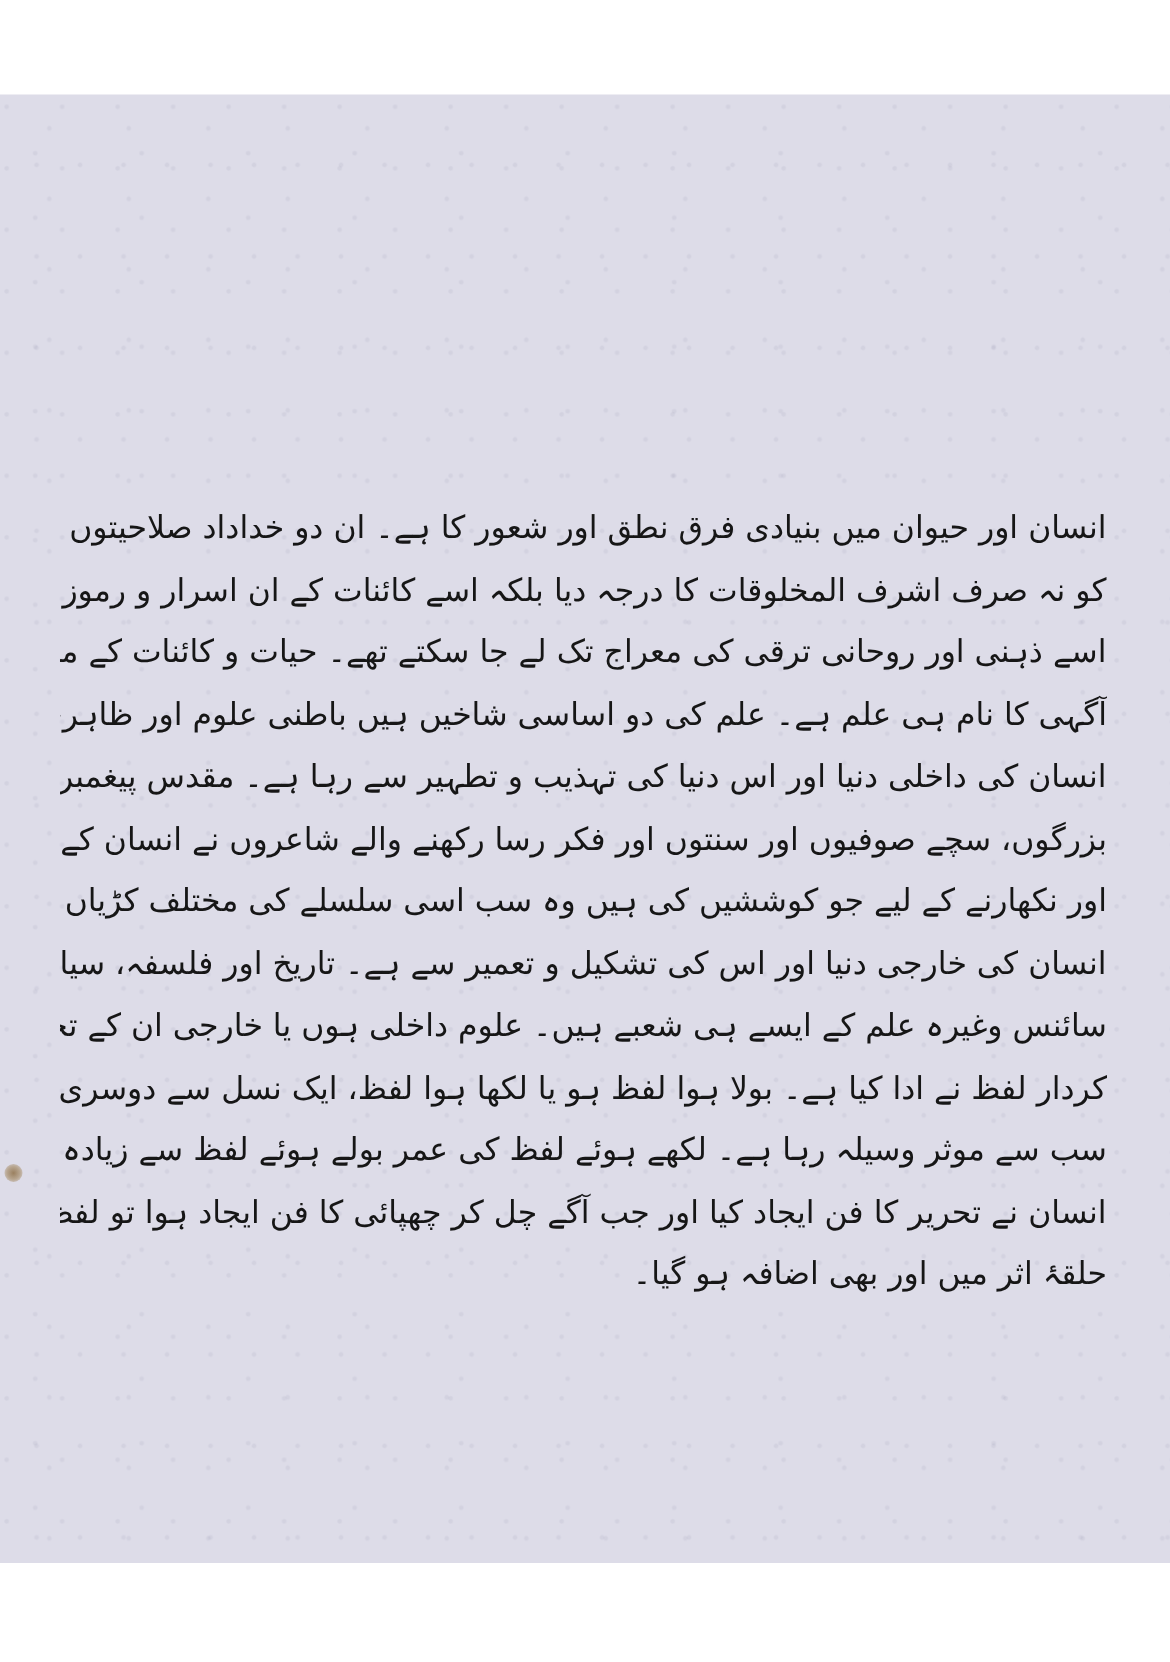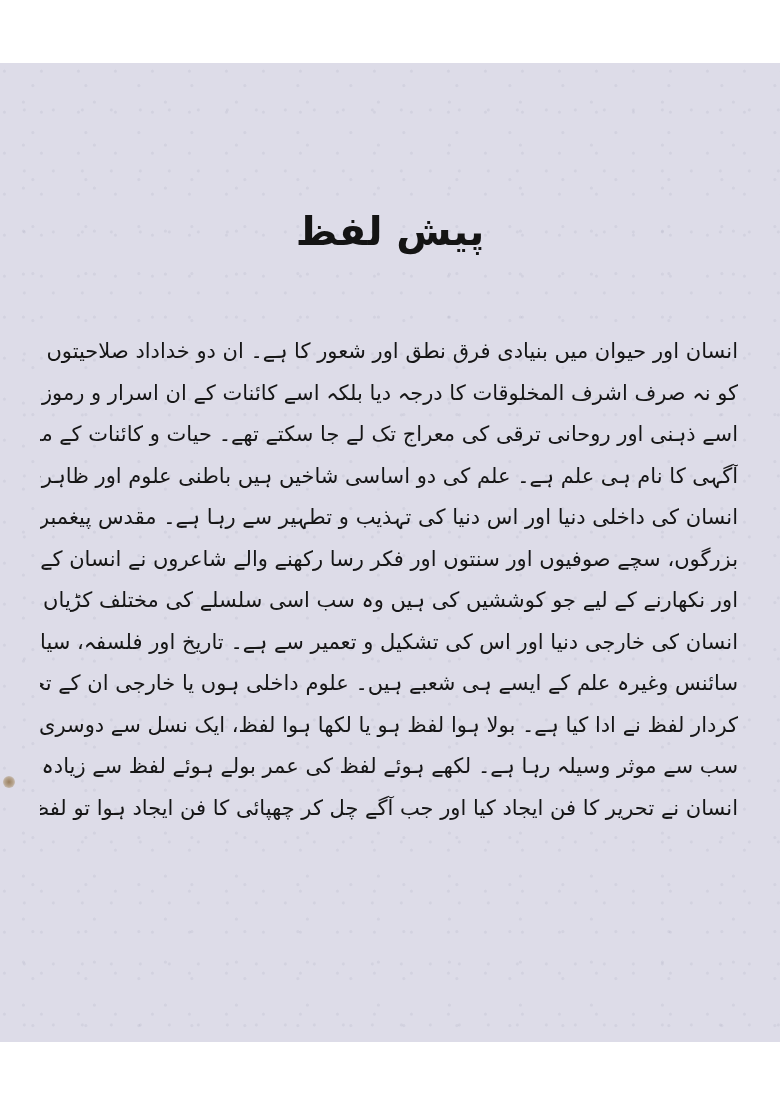--- a/index.html
+++ b/index.html
@@ -72,29 +72,29 @@
     .line.last {
       text-align-last: right;
     }
   </style>
 </head>
 <body>
 
 <div class="page">
   <div class="stain"></div>
 
-  <div class="heading">پیش لفظ</div>
 
   <div class="body-text">
     <div class="line">انسان اور حیوان میں بنیادی فرق نطق اور شعور کا ہے۔ ان دو خداداد صلاحیتوں نے انسان</div>
     <div class="line">کو نہ صرف اشرف المخلوقات کا درجہ دیا بلکہ اسے کائنات کے ان اسرار و رموز سے بھی آشنا کیا جو</div>
     <div class="line">اسے ذہنی اور روحانی ترقی کی معراج تک لے جا سکتے تھے۔ حیات و کائنات کے مخفی عوامل سے</div>
     <div class="line">آگہی کا نام ہی علم ہے۔ علم کی دو اساسی شاخیں ہیں باطنی علوم اور ظاہری علوم۔ باطنی علوم کا تعلق</div>
     <div class="line">انسان کی داخلی دنیا اور اس دنیا کی تہذیب و تطہیر سے رہا ہے۔ مقدس پیغمبروں کے علاوہ، خدا رسیدہ</div>
     <div class="line">بزرگوں، سچے صوفیوں اور سنتوں اور فکر رسا رکھنے والے شاعروں نے انسان کے باطن کو سنوارنے</div>
     <div class="line">اور نکھارنے کے لیے جو کوششیں کی ہیں وہ سب اسی سلسلے کی مختلف کڑیاں ہیں۔ ظاہری علوم کا تعلق</div>
     <div class="line">انسان کی خارجی دنیا اور اس کی تشکیل و تعمیر سے ہے۔ تاریخ اور فلسفہ، سیاست اور اقتصاد، سماج اور</div>
     <div class="line">سائنس وغیرہ علم کے ایسے ہی شعبے ہیں۔ علوم داخلی ہوں یا خارجی ان کے تحفظ و ترویج میں بنیادی</div>
     <div class="line">کردار لفظ نے ادا کیا ہے۔ بولا ہوا لفظ ہو یا لکھا ہوا لفظ، ایک نسل سے دوسری نسل تک علم کی منتقلی کا</div>
     <div class="line">سب سے موثر وسیلہ رہا ہے۔ لکھے ہوئے لفظ کی عمر بولے ہوئے لفظ سے زیادہ ہوتی ہے۔ اسی لیے</div>
     <div class="line">انسان نے تحریر کا فن ایجاد کیا اور جب آگے چل کر چھپائی کا فن ایجاد ہوا تو لفظ کی زندگی اور اس کے</div>
+    <div class="line last">حلقۂ اثر میں اور بھی اضافہ ہو گیا۔</div>
   </div>
 </div>
 
 </body></html>

